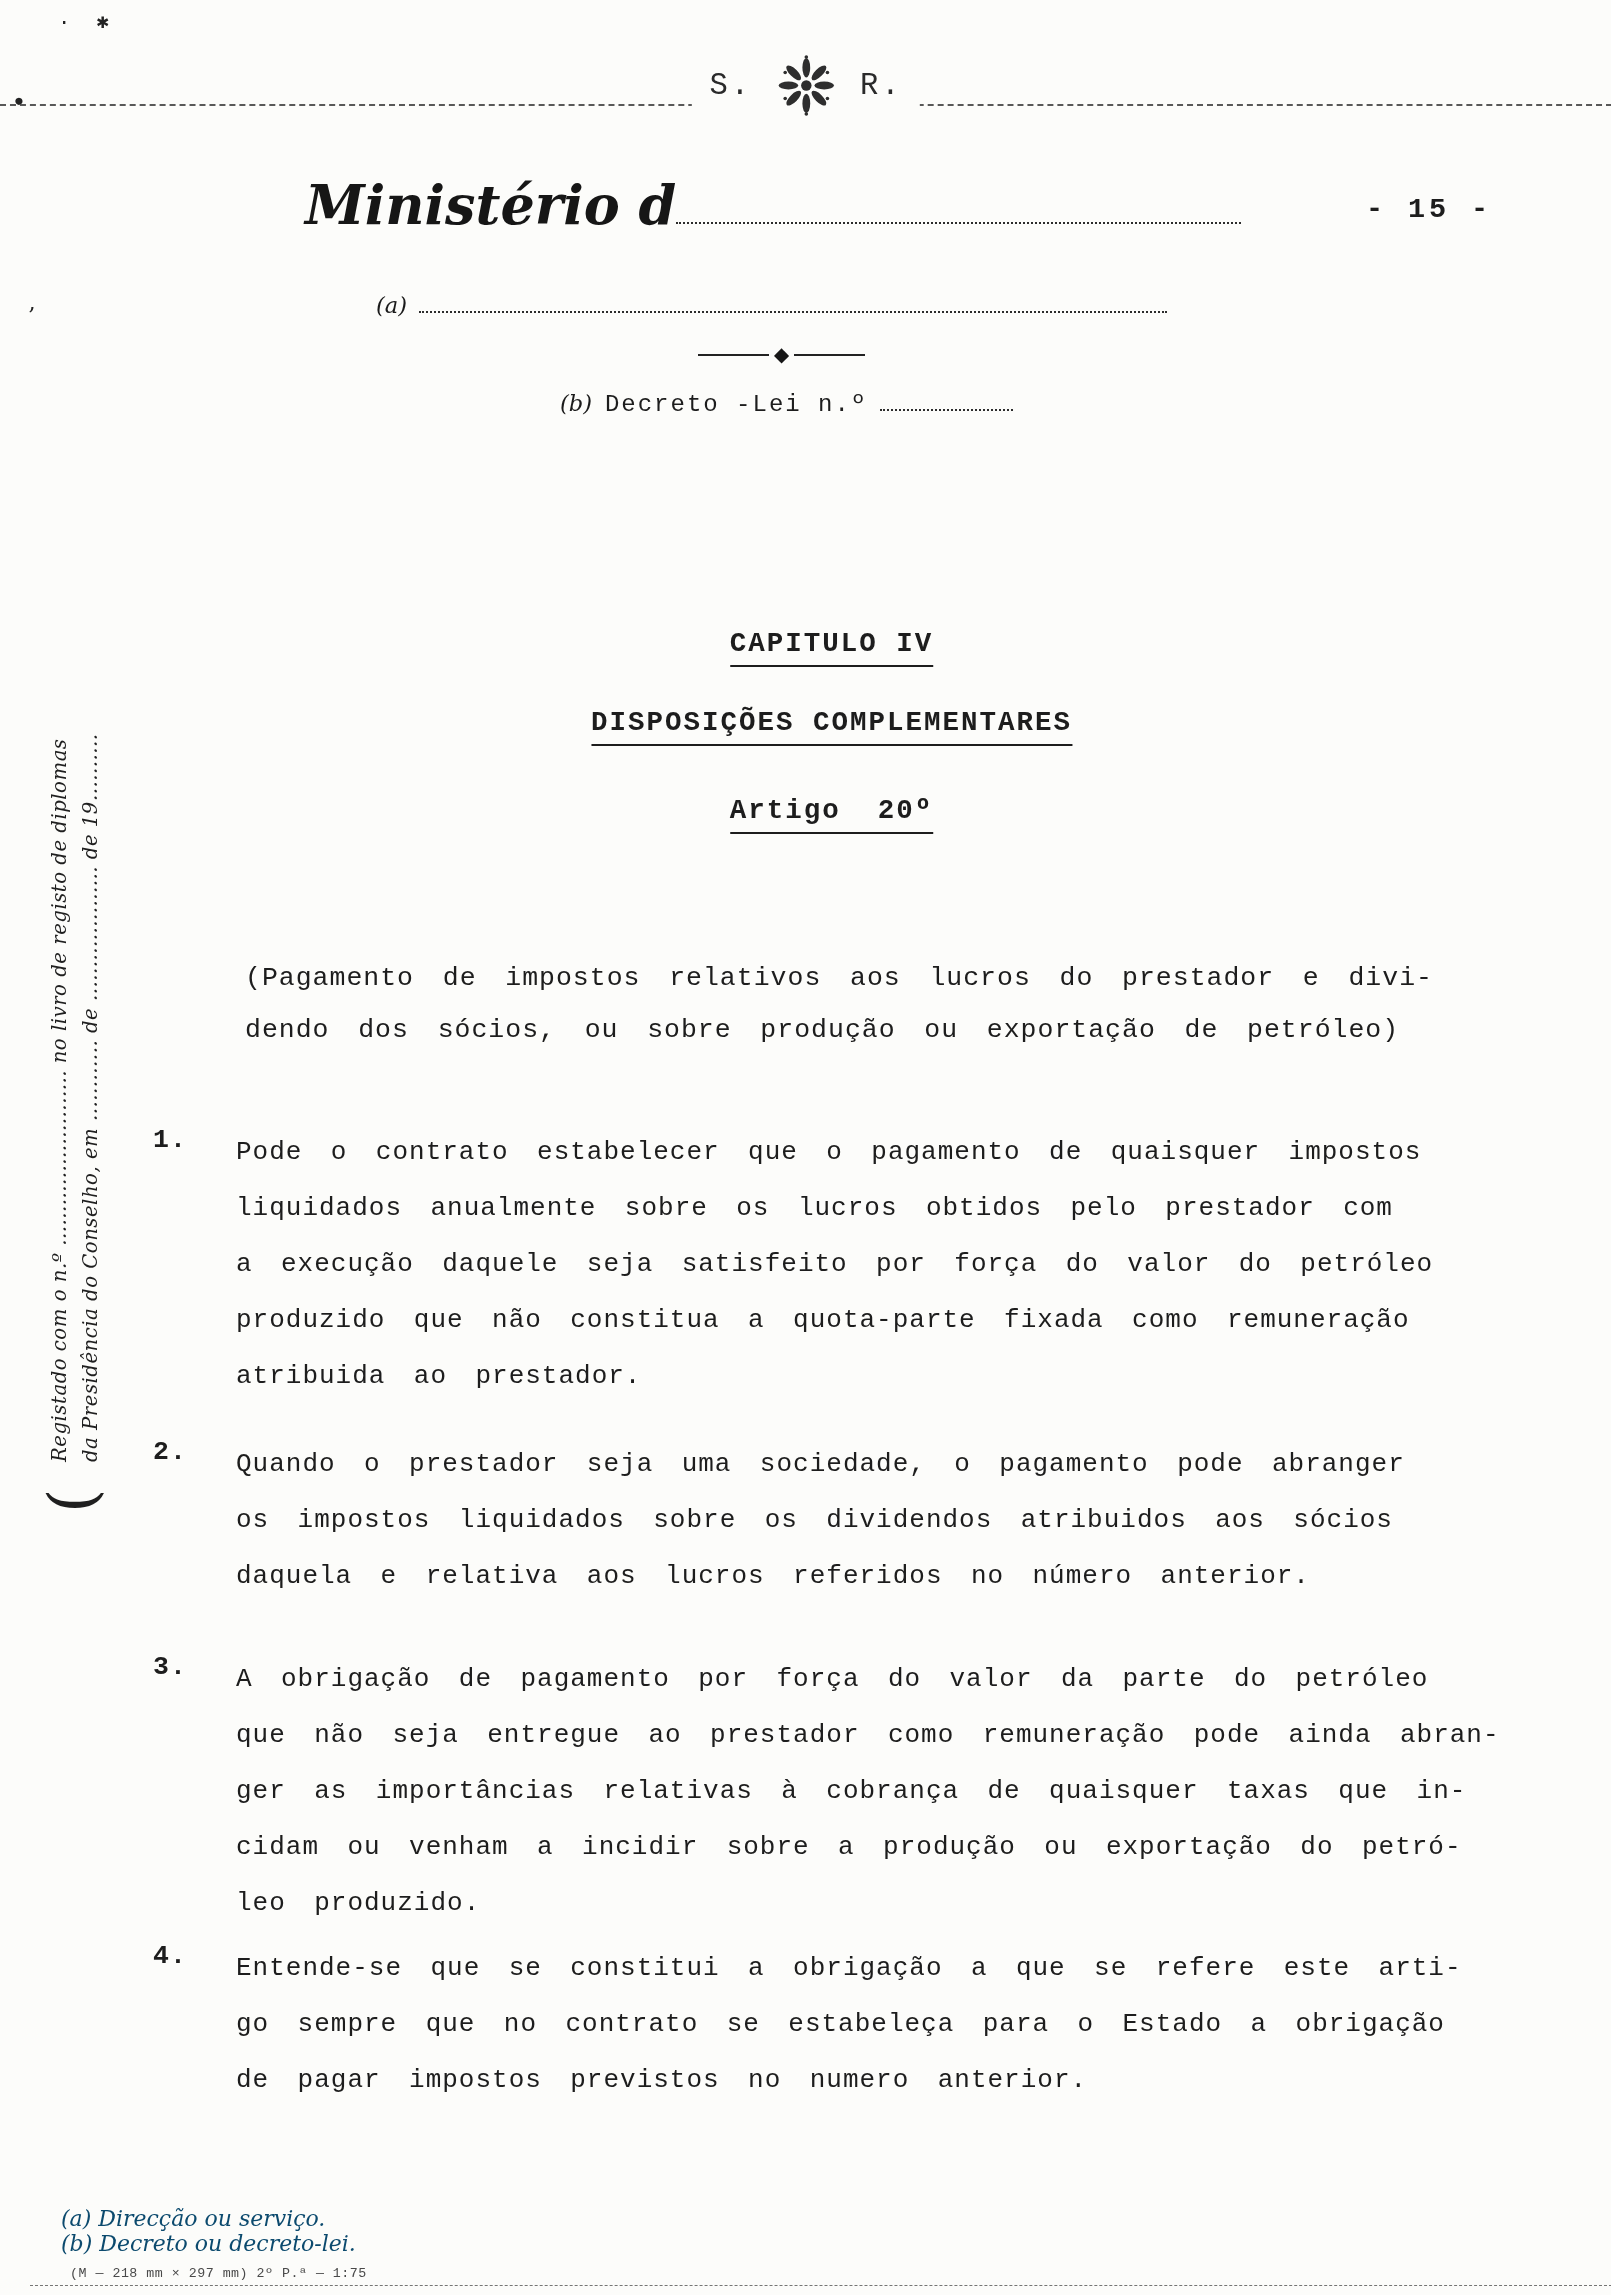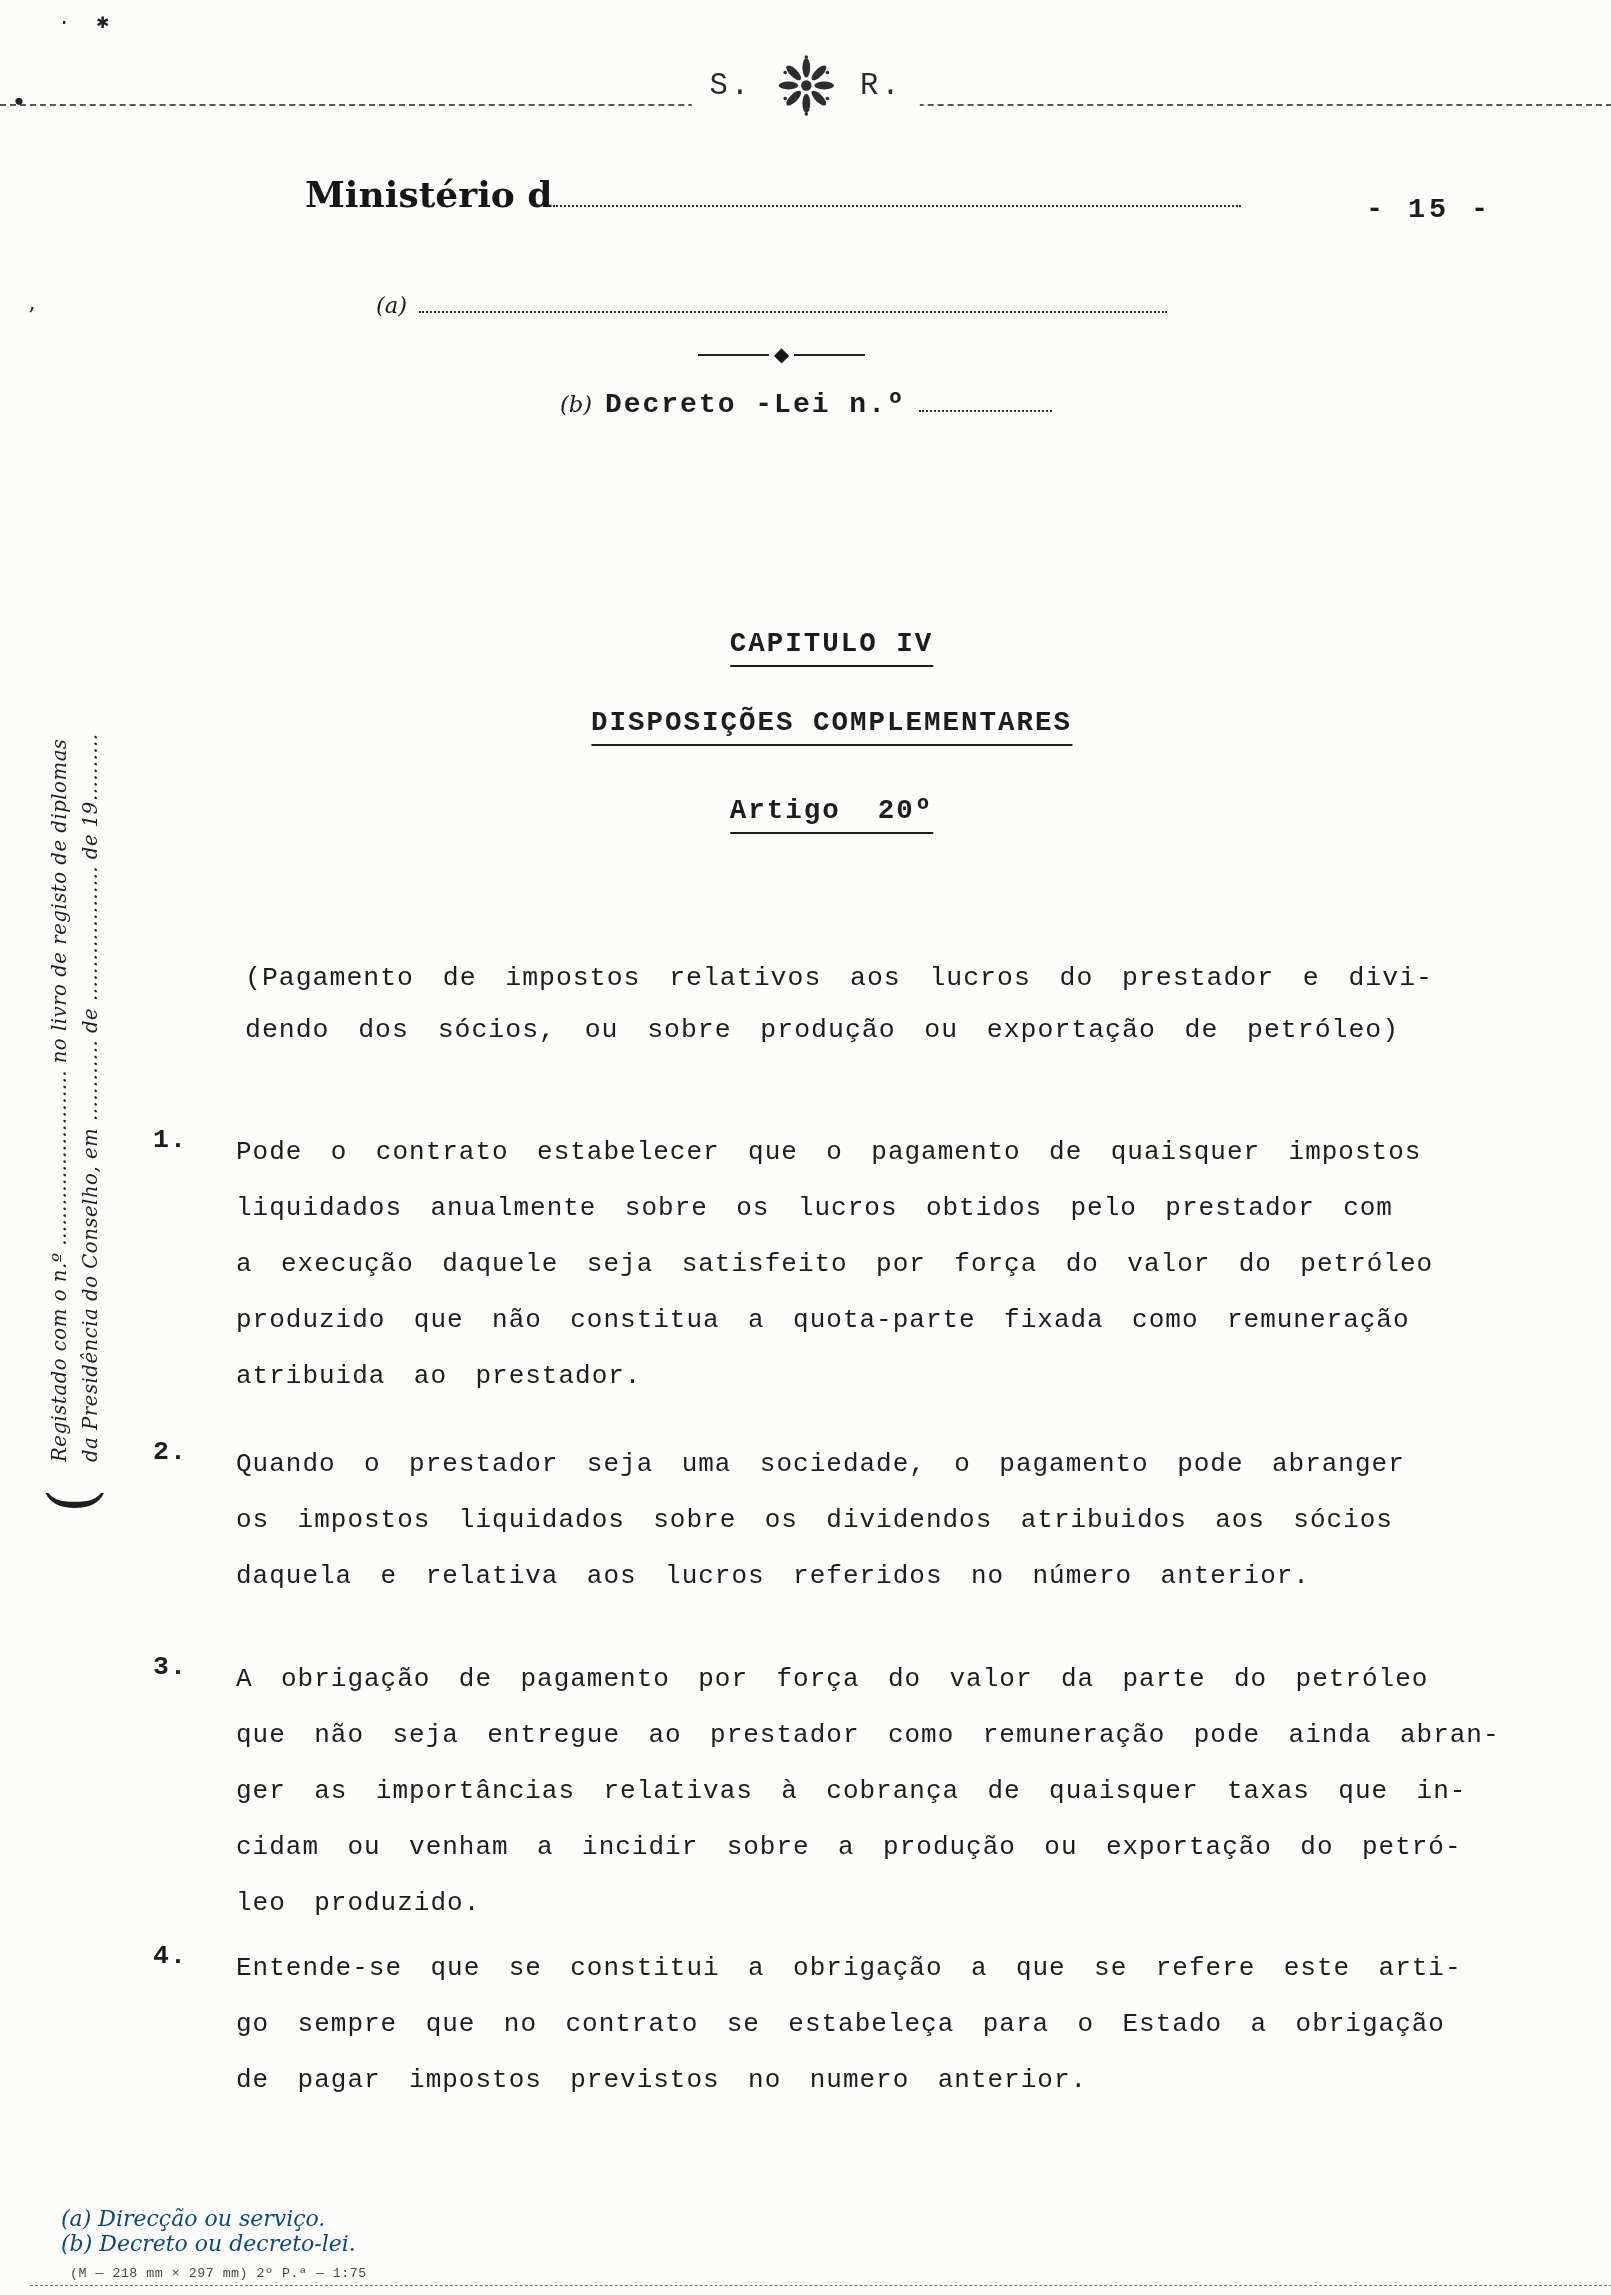--- a/index.html
+++ b/index.html
@@ -32,22 +32,22 @@
     font-size: 30.5px; letter-spacing: 2.9px; color: #2a2a2a;
   }
   .crest { display: inline-block; line-height: 0; }
 
   
   .ministry-row {
     position: absolute; top: 173px; left: 305px; width: 936px;
     display: flex; align-items: baseline;
   }
   .script-big {
-    font-family: "DejaVu Serif", serif; font-weight: 600;
-    font-size: 36px; color: #161616; white-space: pre;
+    font-family: "DejaVu Serif", serif; font-style: italic; font-weight: 600;
+    font-size: 54px; color: #161616; white-space: pre;
   }
   .typed-name {
     font-size: 28px; font-weight: 700; letter-spacing: 2.5px; white-space: pre;
     border-bottom: 2px dotted #2c2c2c; padding-bottom: 6.9px;
   }
   .ministry-dotfill { flex: 1; border-bottom: 2px dotted #2c2c2c; height: 29.5px; }
   .page-number {
     position: absolute; top: 193px; left: 1366px;
     font-size: 28.5px; font-weight: 700; letter-spacing: 3.9px;
   }
@@ -69,21 +69,21 @@
     display: flex; align-items: center; justify-content: center; gap: 4.9px;
   }
   .divider .rule { flex: 1; border-top: 2.5px solid #222; }
   .divider .diamond { font-size: 19.7px; color: #161616; font-family: "DejaVu Sans", sans-serif; }
 
   .field-b {
     position: absolute; top: 389px; left: 560px;
     display: flex; align-items: baseline; gap: 12.8px;
   }
   .typed-b {
-    font-size: 28px; font-weight: 700; letter-spacing: 2px; white-space: pre;
+    font-size: 24px; font-weight: 400; letter-spacing: 2px; white-space: pre;
   }
   .field-b .dot-line { width: 133px; }
 
   
   .margin-note {
     position: absolute; top: 1513px; left: 45px; width: 978px; height: 65px;
     transform-origin: 0 0; transform: rotate(-90deg);
     font-family: "DejaVu Serif", serif; font-style: italic;
     font-size: 19.7px; color: #1f1f1f;
   }

